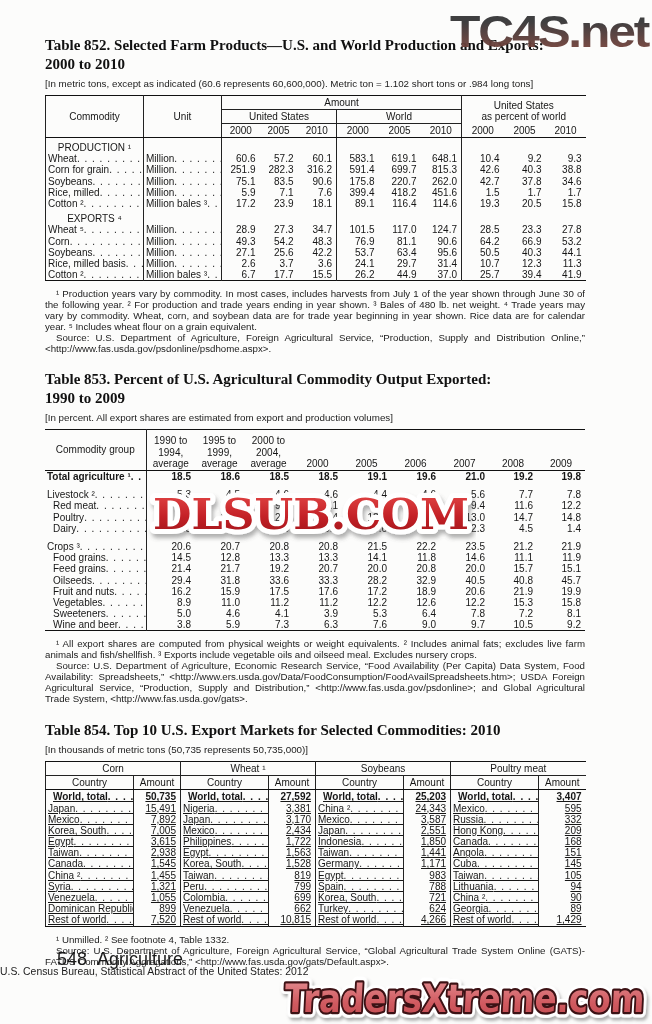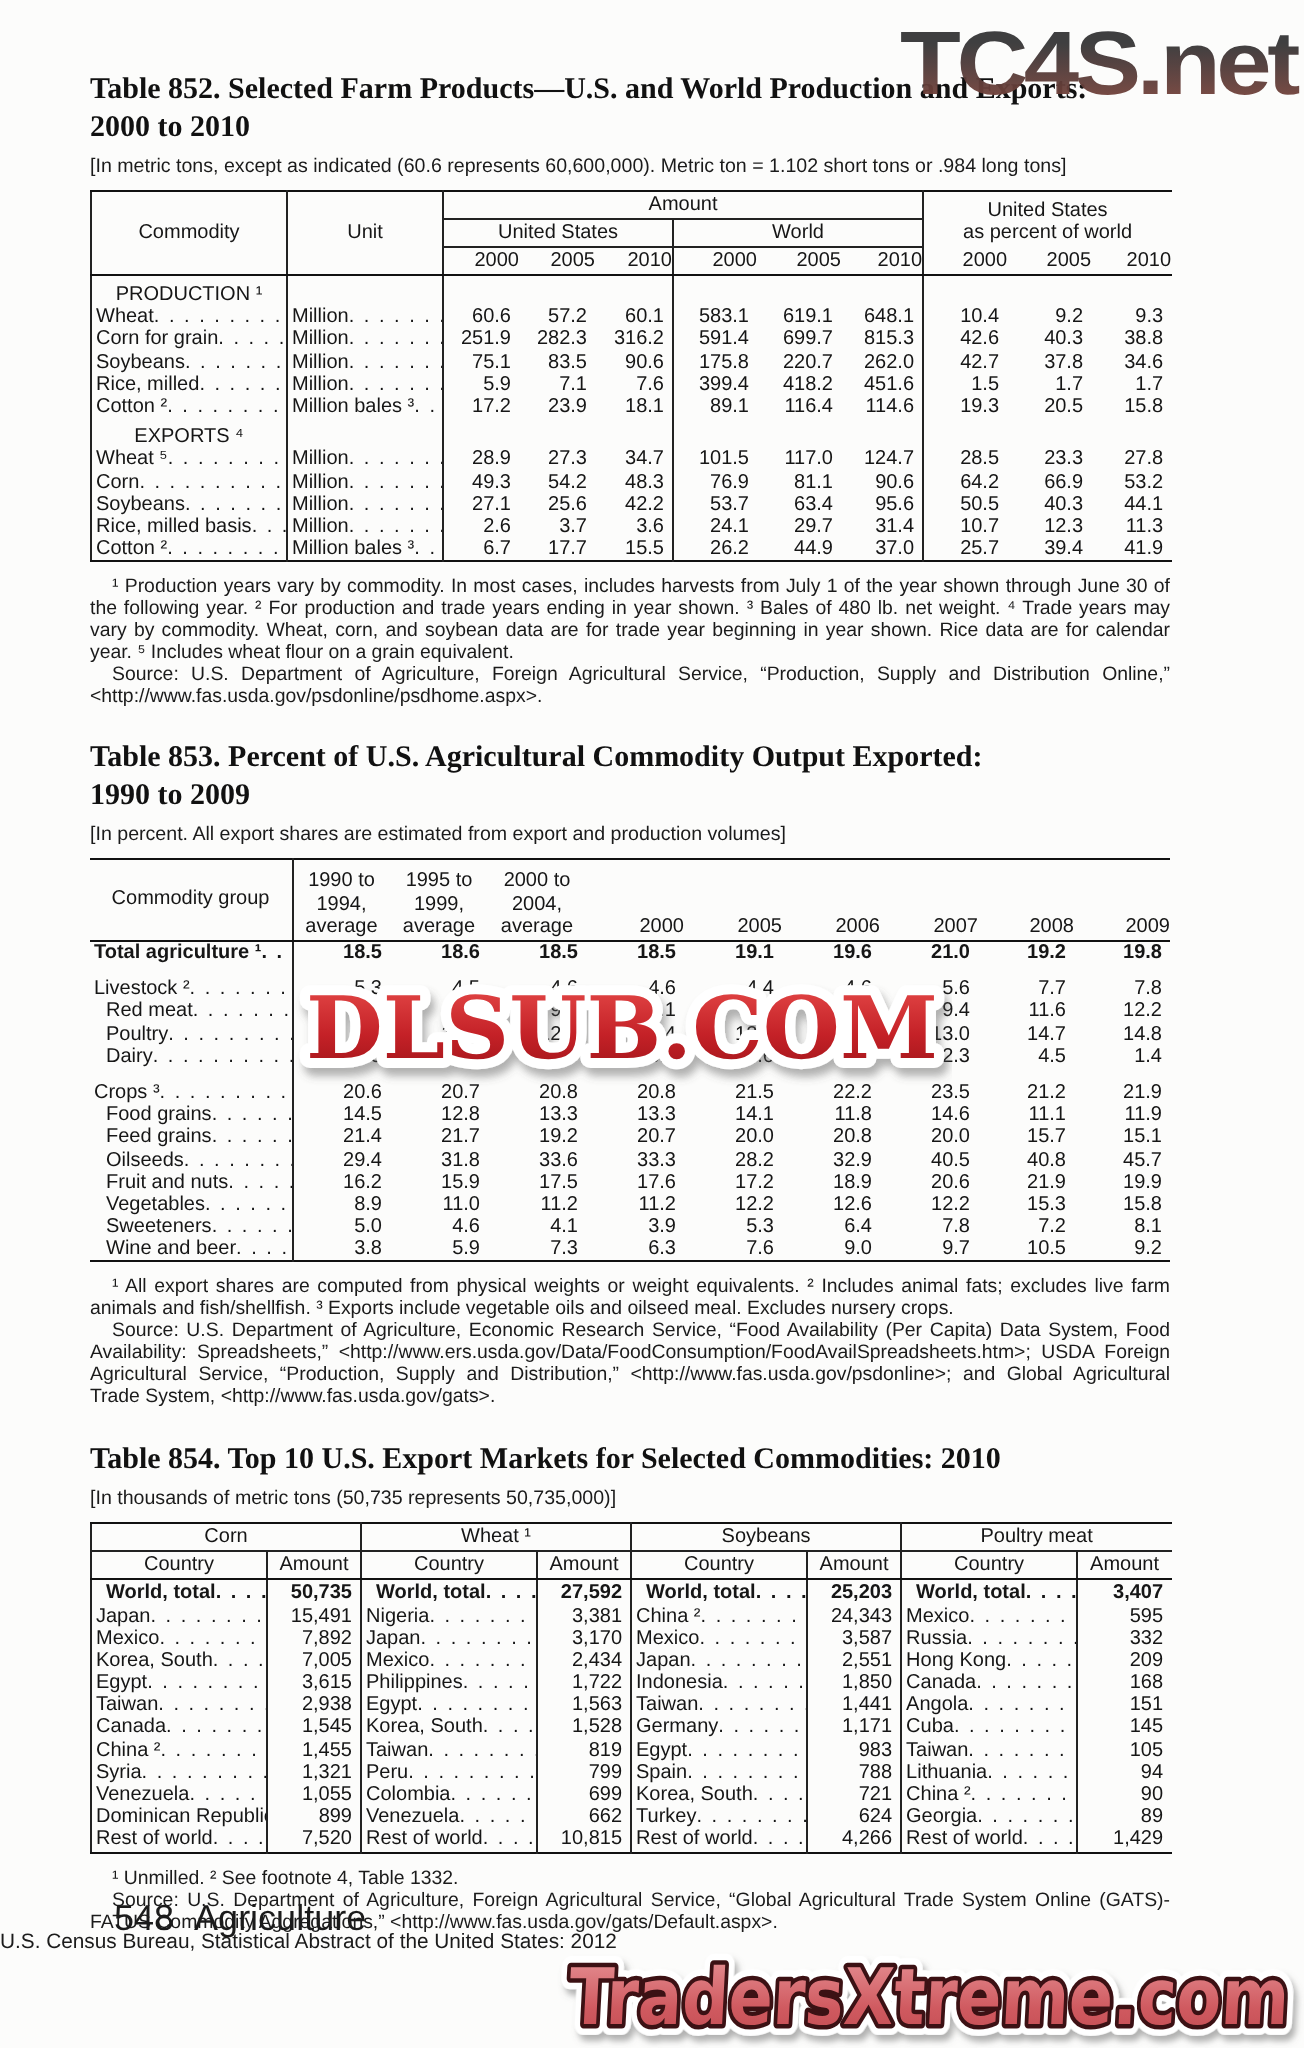--- a/index.html
+++ b/index.html
@@ -18,33 +18,33 @@
   .br{border-right:1px solid #222;}
   .bb{border-bottom:1px solid #222;}
   .hb{border-bottom:1.5px solid #111;}
   .t852{border-top:1.5px solid #111;border-bottom:1.5px solid #111;border-left:1px solid #222;}
   .t853{border-top:1.5px solid #111;border-bottom:1.5px solid #111;}
   .t854{border-top:1.5px solid #111;border-bottom:1.5px solid #111;border-left:1px solid #222;}
   .t852 thead tr{height:14px;}
   .t852 tbody tr{height:11px;}
   .t853 tbody tr{height:10.3px;}
   .t854 thead tr{height:14px;}
-  .t854 tbody tr{height:10.3px;}
+  .t854 tbody tr{height:10.3px;text-decoration:underline;}
   .lead{display:flex;align-items:baseline;}
   .lead .t{white-space:nowrap;padding-left:2px;}
   .lead .d{flex:1;overflow:hidden;white-space:nowrap;letter-spacing:1px;}
   .lead .d::after{content:" . . . . . . . . . . . . . . . . . . . . . . . . . . . . . . . . . . . .";}
   .sec{text-align:center;font-size:10px;padding-top:4px;vertical-align:bottom;}
   .secrow{height:15px !important;}
   .sprow{height:7px !important;}
   .boldrow td{font-weight:bold;}
   .ind .t{padding-left:8px;}
   .wl .t{padding-left:7px;}
   .multi{white-space:pre-line;vertical-align:bottom;padding-bottom:1px;}
-  .yr{vertical-align:bottom;padding-bottom:1px;text-align:right;}
+  .yr{vertical-align:bottom;padding-bottom:1px;}
   .fn{font-size:9.7px;line-height:11px;text-align:justify;text-indent:11px;margin:0;color:#1b1b1b;}
   .fn.first{margin-top:7px;}
   .pgfoot{position:absolute;left:57px;top:949px;font-size:18px;color:#1b1b1b;}
   .pgfoot .sp{display:inline-block;width:10px;}
   .credit{position:absolute;left:0;top:966px;width:610px;text-align:left;font-size:10.4px;color:#1b1b1b;}
   .wm{position:absolute;pointer-events:none;}
 </style>
 </head>
 <body>
 

